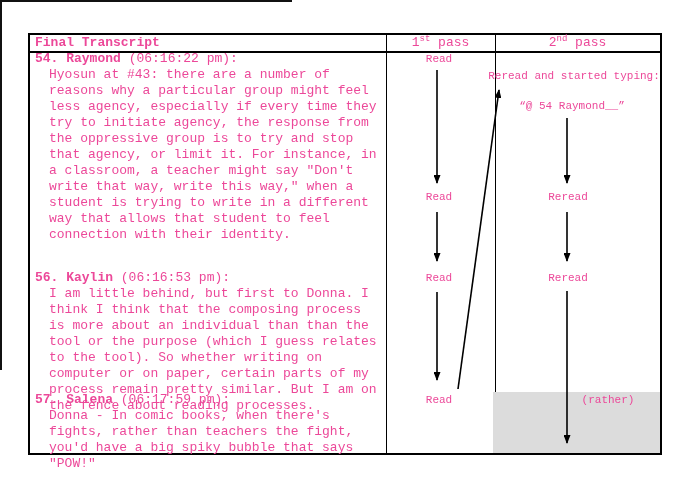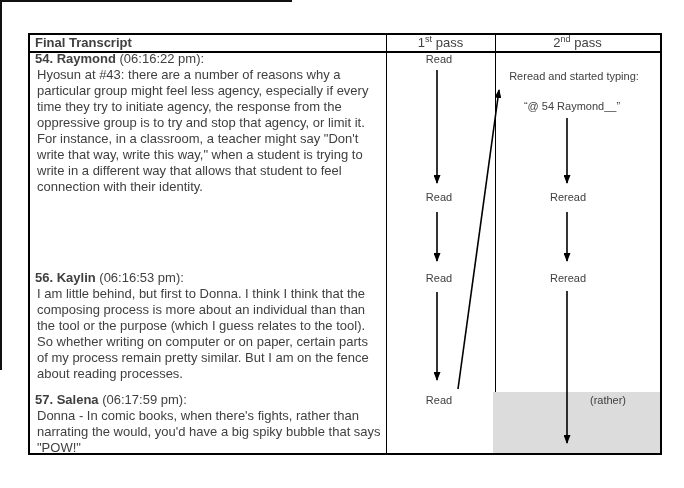--- a/index.html
+++ b/index.html
@@ -1,18 +1,18 @@
 <!DOCTYPE html>
 <html><head>
 <meta charset="utf-8">
 <style>
   html,body{margin:0;padding:0;background:#ffffff;}
   .canvas{
     position:relative;width:684px;height:488px;background:#ffffff;overflow:hidden;
-    font-family:Liberation Sans, sans-serif;color:#404040;
+    font-family:Liberation Mono, monospace;color:#ec4899;
   }
   
   .edge-top{position:absolute;left:0;top:0;width:292px;height:2px;background:#111;}
   .edge-left{position:absolute;left:0;top:0;width:2px;height:370px;background:#111;}
 
   
   .ttable{
     position:absolute;left:28px;top:33px;width:634px;height:422px;
     border:2px solid #000;box-sizing:border-box;background:#fff;
   }
@@ -26,21 +26,21 @@
   sup{font-size:9px;line-height:0;}
 
   .vline{position:absolute;top:0;bottom:0;width:1px;background:#000;}
   .v1{left:356px;}
   .v2{left:465px;}
 
   .gray-box{position:absolute;left:463px;top:357px;width:167px;height:61px;background:#dcdcdc;}
 
   .entry{position:absolute;left:5px;width:347px;font-size:13px;line-height:16px;}
   .entry .heading .bold{font-weight:bold;}
-  .entry .body{margin-left:2px;}
+  .entry .body{margin-left:14px;}
   .e54{top:16px;}
   .e55{top:154px;}
   .e56{top:235px;}
   .e57{top:357px;}
 
   .plabel{
     position:absolute;font-size:11px;line-height:16px;white-space:nowrap;
     transform:translateX(-50%);
   }
   .read-54{left:409px;top:16px;}
@@ -84,21 +84,21 @@
     <div class="entry e55">
     </div>
 
     <div class="entry e56">
       <div class="heading"><span class="bold">56. Kaylin</span><span> (06:16:53 pm):</span></div>
       <div class="body">I am little behind, but first to Donna. I think I think that the composing process is more about an individual than than the tool or the purpose (which I guess relates to the tool). So whether writing on computer or on paper, certain parts of my process remain pretty similar. But I am on the fence about reading processes.</div>
     </div>
 
     <div class="entry e57">
       <div class="heading"><span class="bold">57. Salena</span><span> (06:17:59 pm):</span></div>
-      <div class="body">Donna - In comic books, when there's fights, rather than narrating the would, you'd have a big spiky bubble that says "POW!"</div>
+      <div class="body">Donna - In comic books, when there's fights, rather than teachers the fight, you'd have a big spiky bubble that says "POW!"</div>
     </div>
 
     <div class="plabel read-54">Read</div>
     <div class="plabel read-55">Read</div>
     <div class="plabel read-56">Read</div>
     <div class="plabel read-57">Read</div>
 
     <div class="plabel reread-typing">Reread and started typing:</div>
     <div class="plabel typed-quote">“@ 54 Raymond__”</div>
     <div class="plabel reread-55">Reread</div>

